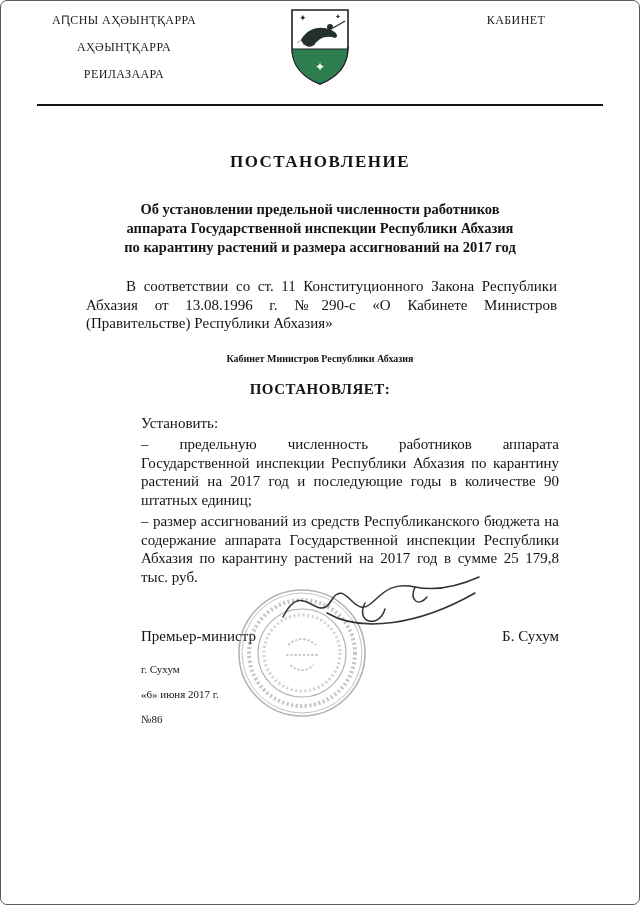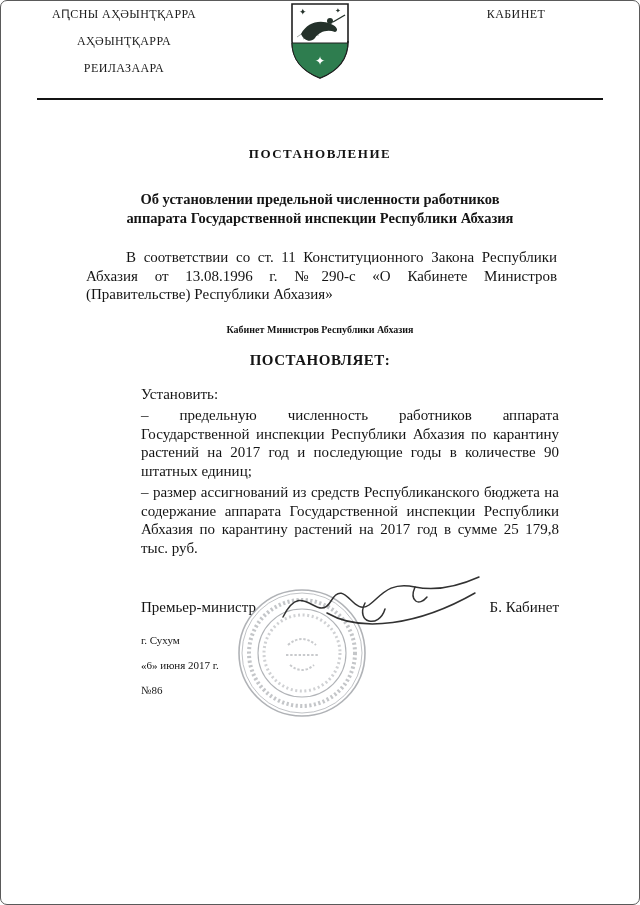--- a/index.html
+++ b/index.html
@@ -9,36 +9,36 @@
     background: #ffffff;
     border: 1px solid #5a5a5a;
     border-radius: 7px;
     position: relative;
     font-family: "Liberation Serif", serif;
     color: #141414;
     overflow: hidden;
   }
   .header {
     display: flex; justify-content: space-between; align-items: flex-start;
-    padding: 0 28px 0 28px;
+    padding: 6px 28px 0 28px;
   }
   .header-block {
     width: 190px; text-align: center;
     font-size: 12px; line-height: 27px; letter-spacing: 0.4px;
     color: #1a1a1a;
   }
   .emblem-wrap { width: 62px; height: 80px; margin-top: 0; }
   .rule {
     height: 2px; background: #141414;
     margin: 16px 36px 0 36px;
   }
   .doc-title {
     margin-top: 46px;
     text-align: center;
-    font-size: 13px; font-weight: bold; letter-spacing: 1.5px;
+    font-size: 17px; font-weight: bold; letter-spacing: 1.5px;
   }
   .subject {
     margin-top: 28px;
     text-align: center;
     font-size: 14.5px; font-weight: bold; line-height: 19px;
   }
   .intro {
     margin: 20px 82px 0 85px;
     font-size: 15px; line-height: 18.5px;
     text-align: justify;
@@ -108,36 +108,37 @@
     </div>
   </div>
 
   <div class="rule"></div>
 
   <div class="doc-title">ПОСТАНОВЛЕНИЕ</div>
 
   <div class="subject">
     <div>Об установлении предельной численности работников</div>
     <div>аппарата Государственной инспекции Республики Абхазия</div>
+    <div>по карантину растений и размера ассигнований на 2017 год</div>
   </div>
 
   <div class="intro">В соответствии со ст. 11 Конституционного Закона Республики Абхазия от 13.08.1996 г. №290-с «О Кабинете Министров (Правительстве) Республики Абхазия»</div>
 
   <div class="authority">Кабинет Министров Республики Абхазия</div>
   <div class="resolves">ПОСТАНОВЛЯЕТ:</div>
 
   <div class="body-block">
     <div>Установить:</div>
     <div class="body-item">– предельную численность работников аппарата Государственной инспекции Республики Абхазия по карантину растений на 2017 год и последующие годы в количестве 90 штатных единиц;</div>
     <div class="body-item">– размер ассигнований из средств Республиканского бюджета на содержание аппарата Государственной инспекции Республики Абхазия по карантину растений на 2017 год в сумме 25 179,8 тыс. руб.</div>
   </div>
 
   <div class="signature-row">
     <span>Премьер-министр</span>
-    <span>Б. Кабинет</span>
+    <span>Б. Сухум</span>
   </div>
 
   <div class="footer-block">
     <div>г. Сухум</div>
     <div>«6» июня 2017 г.</div>
     <div>№86</div>
   </div>
 
   <div class="overlay stamp">
     <svg width="132" height="132" viewBox="0 0 132 132" xmlns="http://www.w3.org/2000/svg">

